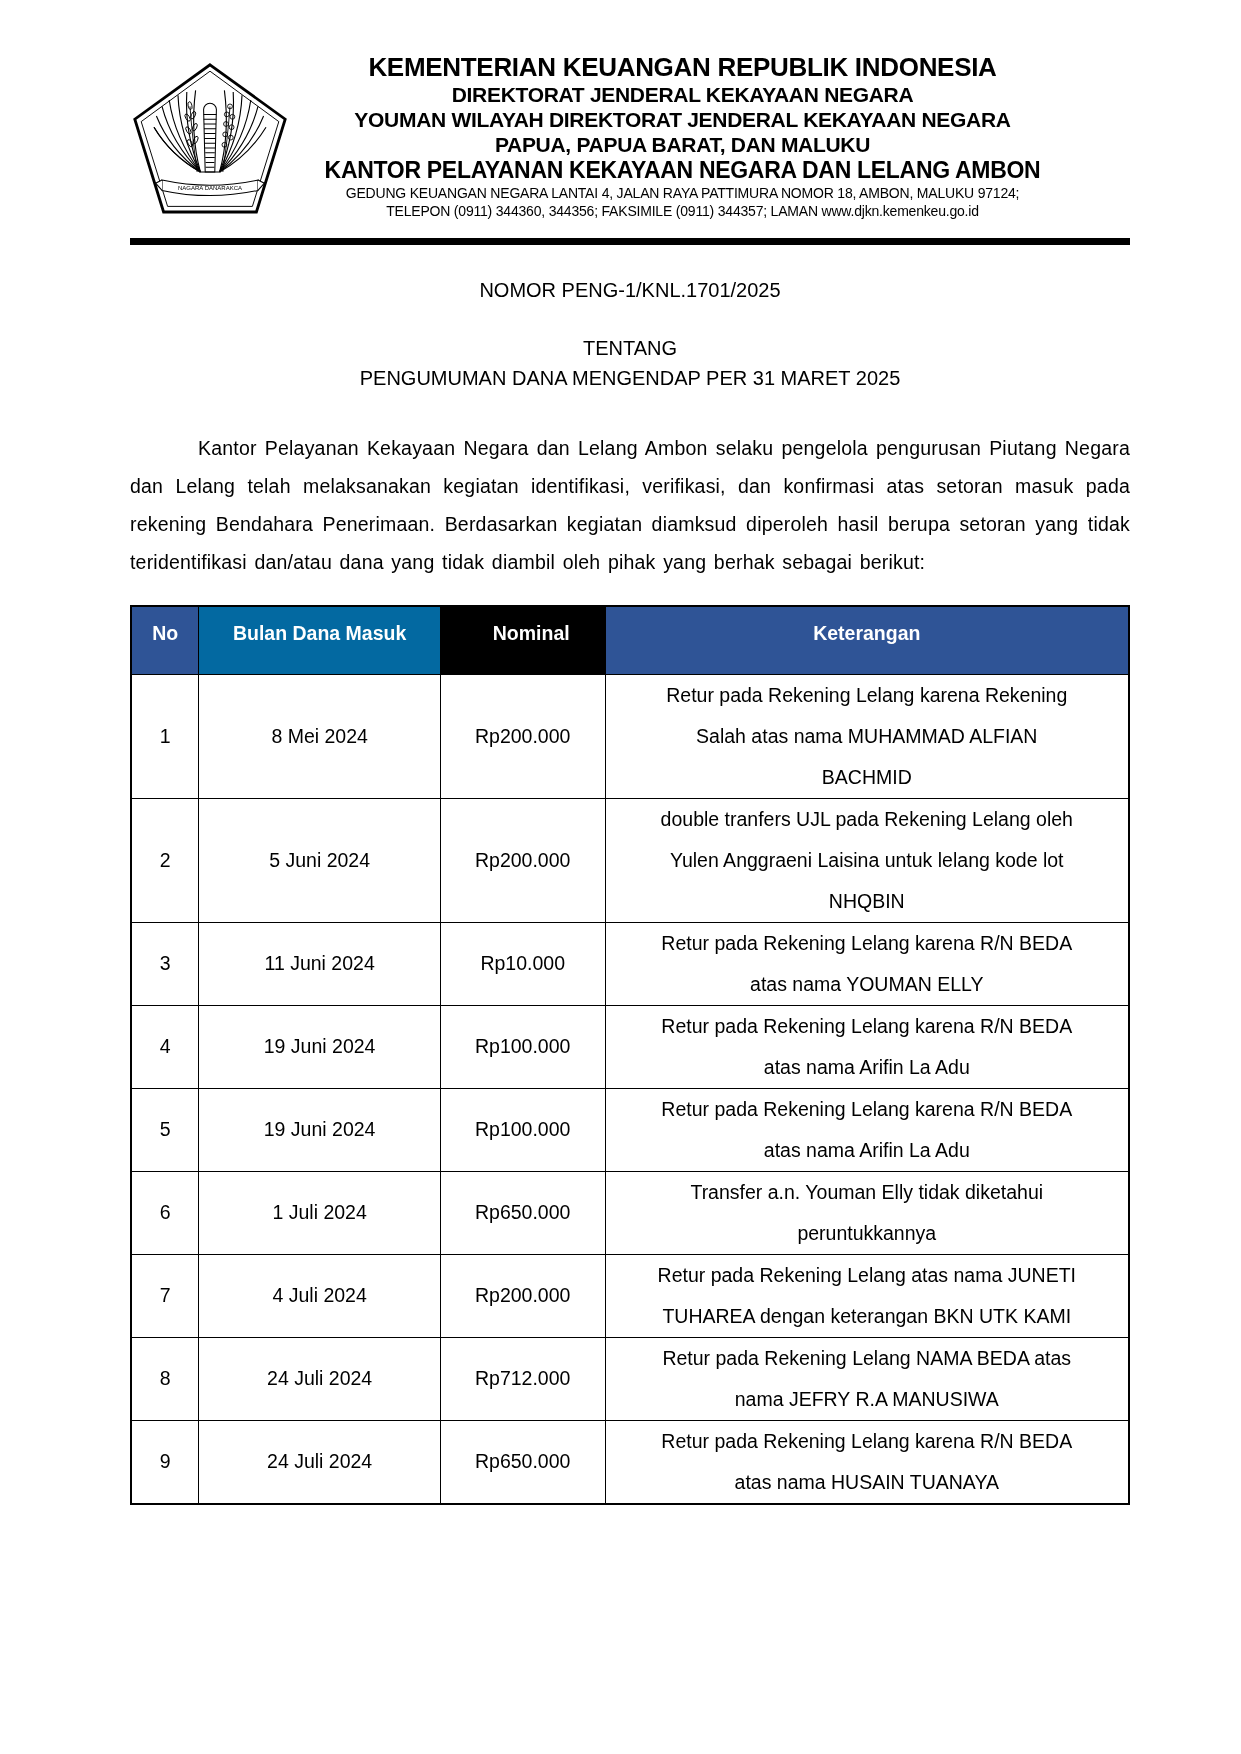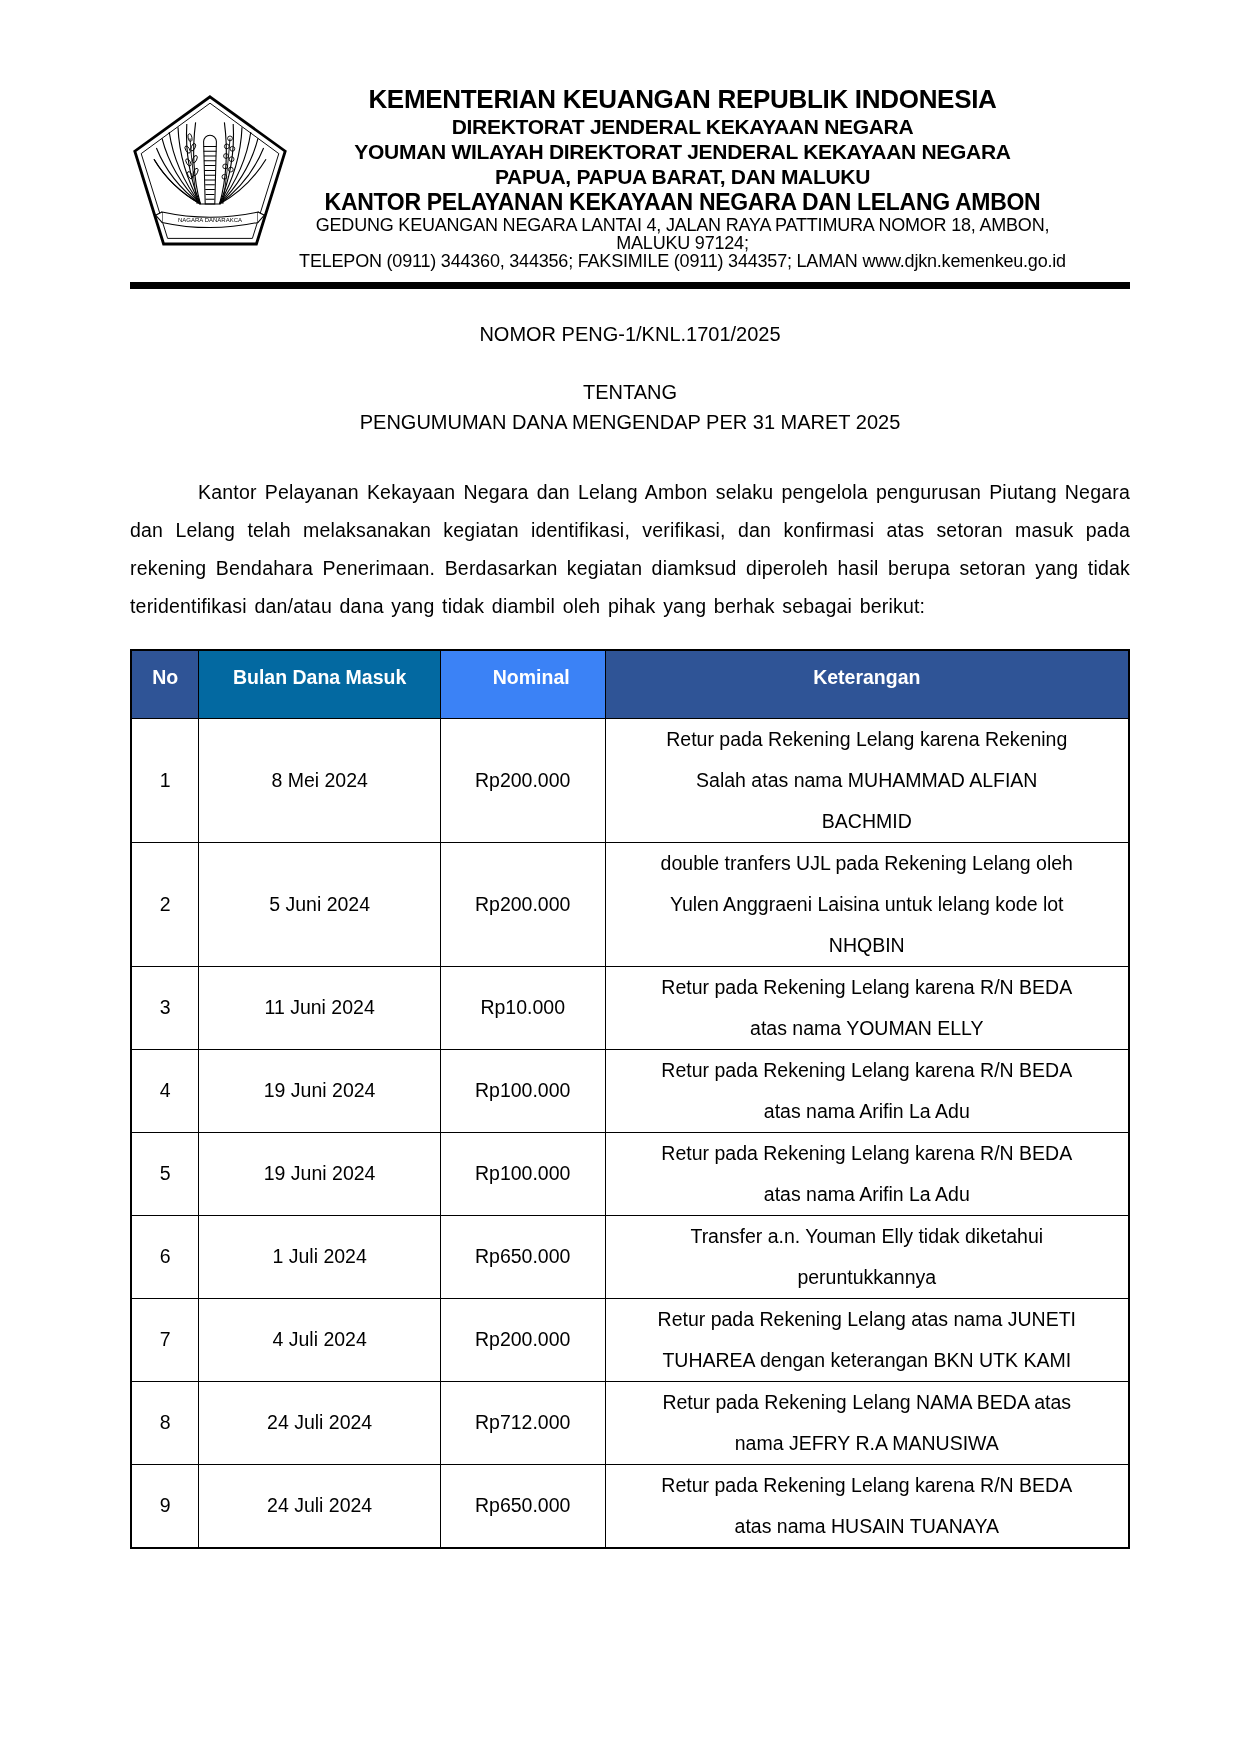--- a/index.html
+++ b/index.html
@@ -6,30 +6,30 @@
   html, body { background: #ffffff; }
   body {
     width: 1241px; height: 1754px;
     font-family: "Liberation Sans", sans-serif;
     color: #000;
     position: relative;
   }
   .page { position: absolute; left: 130px; top: 0; width: 1000px; }
 
   
-  .letterhead { display: flex; align-items: flex-start; padding-top: 84px; justify-content: space-between; }
+  .letterhead { display: flex; align-items: flex-start; padding-top: 52px; justify-content: space-between; }
   .logo-box { width: 165px; flex: 0 0 165px; padding-top: 2px; }
   .logo-box svg { width: 160px; height: 172px; display: block; }
   .lh-text { flex: 1 1 auto; text-align: center; letter-spacing: -0.3px; padding-right: 60px; }
   .lh-line1 { font-size: 26px; font-weight: bold; line-height: 30px; }
   .lh-line2 { font-size: 21px; font-weight: bold; line-height: 25px; }
   .lh-line3 { font-size: 21px; font-weight: bold; line-height: 25px; }
   .lh-line4 { font-size: 21px; font-weight: bold; line-height: 25px; }
   .lh-line5 { font-size: 23px; font-weight: bold; line-height: 27px; }
-  .lh-addr  { font-size: 18px; line-height: 18px; letter-spacing: -0.2px; }
+  .lh-addr  { font-size: 14px; line-height: 18px; letter-spacing: -0.2px; }
   .rule { border-bottom: 7px solid #000; margin-top: 12px; }
 
   
   .title-block { text-align: center; margin-top: 30px; font-size: 20px; line-height: 30px; }
   .title-gap { height: 28px; }
 
   
   .body-par {
     margin-top: 36px;
     font-size: 19.5px; line-height: 38px;
@@ -162,21 +162,21 @@
     <colgroup>
       <col class="c-no">
         <col class="c-bln">
         <col class="c-nom">
         <col class="c-ket">
     </colgroup>
     <thead>
       <tr>
         <th style="background: rgb(47, 84, 150);">No</th>
         <th style="background: #0369a1;">Bulan Dana Masuk</th>
-        <th style="background: #3b82f6; padding-left: 17px;">Nominal</th>
+        <th style="background: #000000; padding-left: 17px;">Nominal</th>
         <th style="background: rgb(47, 84, 150);">Keterangan</th>
       </tr>
     </thead>
     <tbody>
         <tr>
       <td>1</td>
       <td>8 Mei 2024</td>
       <td>Rp200.000</td>
       <td class="note-cell">
         <span class="note-text">Retur pada Rekening Lelang karena Rekening<br>Salah atas nama MUHAMMAD ALFIAN<br>BACHMID</span>

